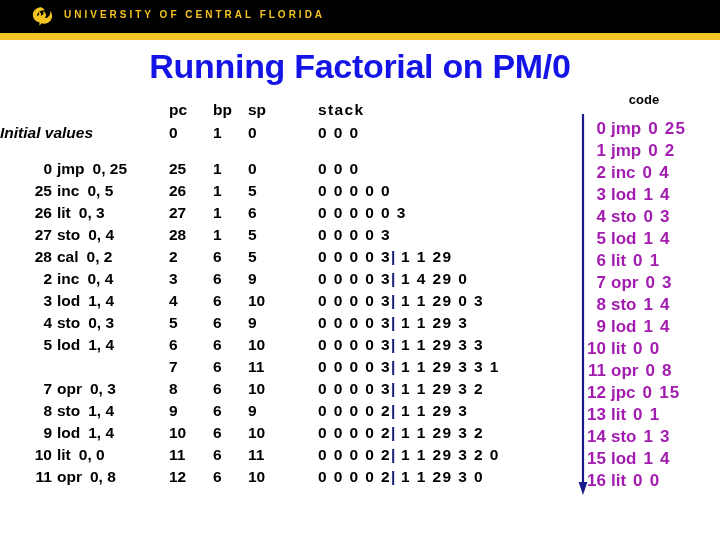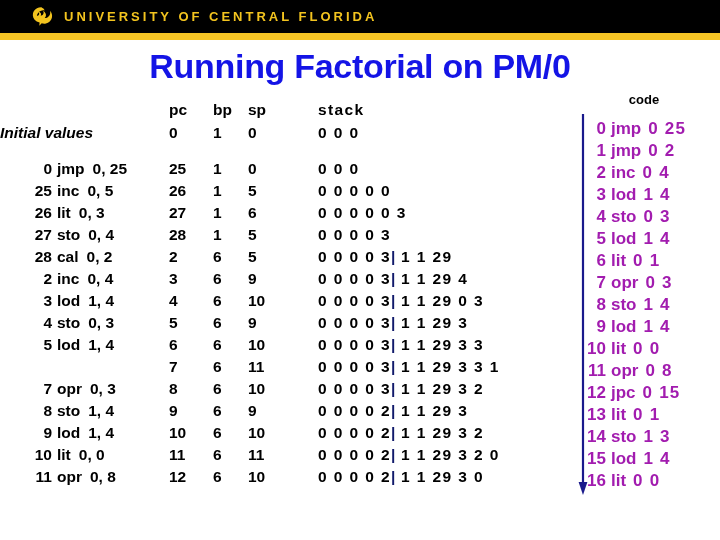--- a/index.html
+++ b/index.html
@@ -36,21 +36,21 @@
     top: 6px;
     width: 26px;
     height: 22px;
   }
   #ucf-wordmark {
     position: absolute;
     left: 64px;
     top: 9px;
     color: #f3c41f;
     font-family: "Liberation Sans", sans-serif;
-    font-size: 13px;
+    font-size: 10px;
     font-weight: bold;
     letter-spacing: 3.0px;
     white-space: nowrap;
   }
 
   
   #slide-title {
     position: absolute;
     left: 0;
     top: 47px;
@@ -216,21 +216,21 @@
         <span class="c-pc">2</span>
         <span class="c-bp">6</span>
         <span class="c-sp">5</span>
         <span class="c-stack"><span>0 0 0 0 3</span><span class="bar">|</span><span> 1 1 29</span></span>
       </div>
       <div class="trace-row">
         <span class="c-instr"><span class="ia">2</span><span class="im">inc</span><span class="io">0, 4</span></span>
         <span class="c-pc">3</span>
         <span class="c-bp">6</span>
         <span class="c-sp">9</span>
-        <span class="c-stack"><span>0 0 0 0 3</span><span class="bar">|</span><span> 1 1 29 4</span></span>
+        <span class="c-stack"><span>0 0 0 0 3</span><span class="bar">|</span><span> 1 4 29 0</span></span>
       </div>
       <div class="trace-row">
         <span class="c-instr"><span class="ia">3</span><span class="im">lod</span><span class="io">1, 4</span></span>
         <span class="c-pc">4</span>
         <span class="c-bp">6</span>
         <span class="c-sp">10</span>
         <span class="c-stack"><span>0 0 0 0 3</span><span class="bar">|</span><span> 1 1 29 0 3</span></span>
       </div>
       <div class="trace-row">
         <span class="c-instr"><span class="ia">4</span><span class="im">sto</span><span class="io">0, 3</span></span>

